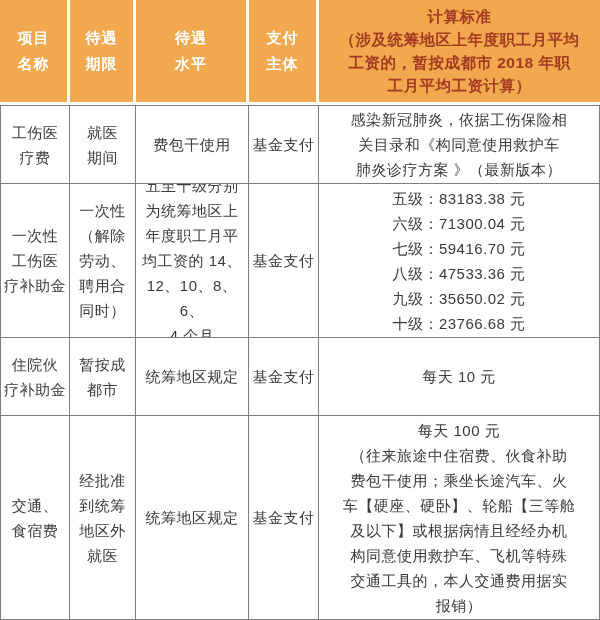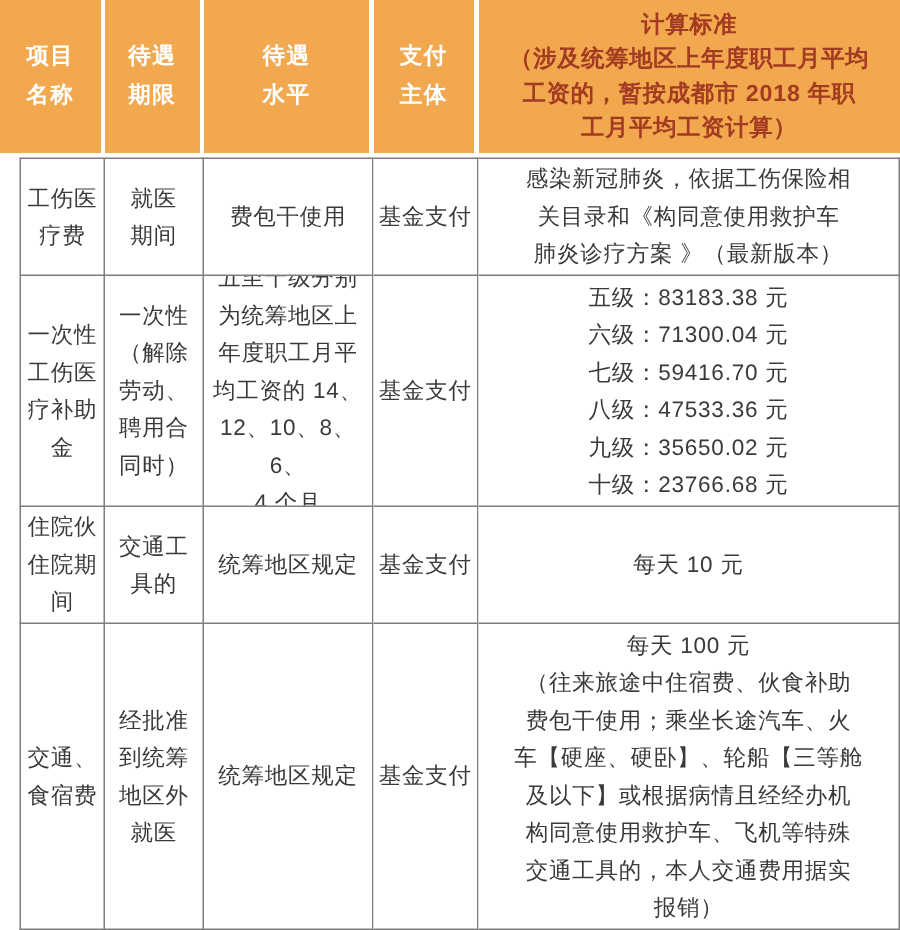--- a/index.html
+++ b/index.html
@@ -53,21 +53,21 @@
   .td {
     background: #FFFFFF;
     color: var(--body-text);
     font-size: 15px;
     line-height: 25px;
     letter-spacing: 0.5px;
     border-right: 1px solid var(--border);
     border-bottom: 1px solid var(--border);
     padding: 2px 3px;
   }
-  .first-col { border-left: 1px solid var(--border); margin-left: 13px; }
+  .first-col { border-left: 1px solid var(--border); }
   .row-first > .td { border-top: 1px solid var(--border); }
   .std { padding: 2px 8px; }
 </style>
 </head>
 <body>
 
 <div class="tbl">
 
   <div class="row">
     <div class="cell th">项目
@@ -115,22 +115,22 @@
     <div class="cell td std">五级：83183.38 元
 六级：71300.04 元
 七级：59416.70 元
 八级：47533.36 元
 九级：35650.02 元
 十级：23766.68 元</div>
   </div>
 
   <div class="row">
     <div class="cell td first-col">住院伙
-住院期间</div>
-    <div class="cell td">交通工具的</div>
+疗补助金</div>
+    <div class="cell td">暂按成都市</div>
     <div class="cell td">统筹地区规定</div>
     <div class="cell td">基金支付</div>
     <div class="cell td std">每天 10 元</div>
   </div>
 
   <div class="row">
     <div class="cell td first-col">交通、
 食宿费</div>
     <div class="cell td">经批准
 到统筹

